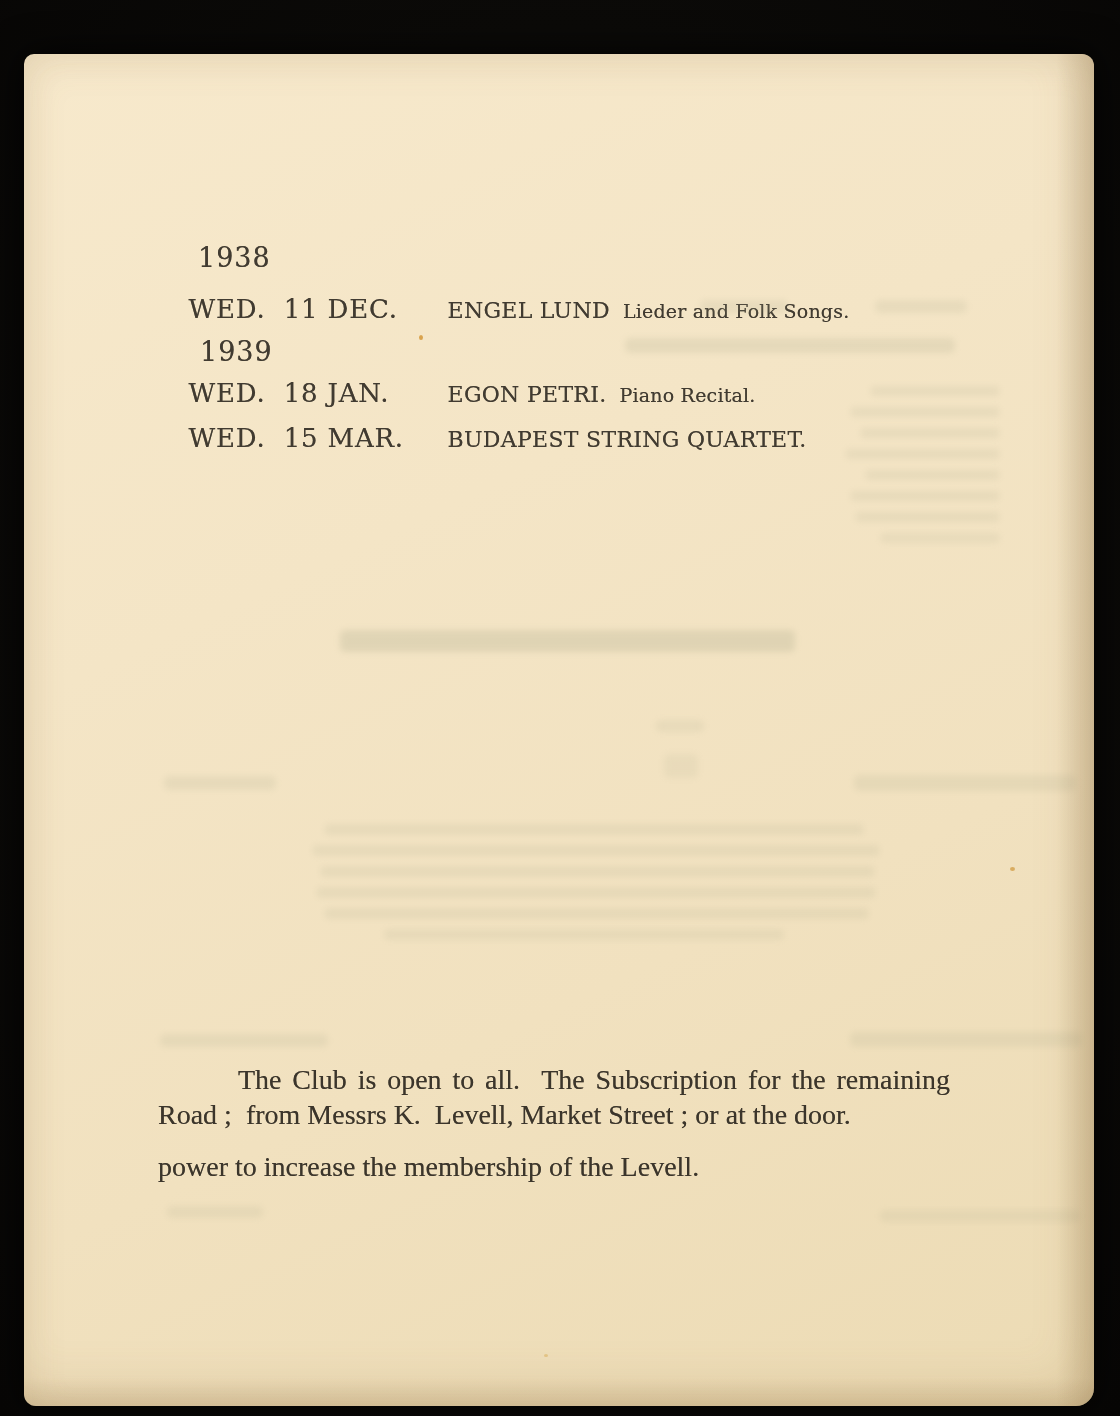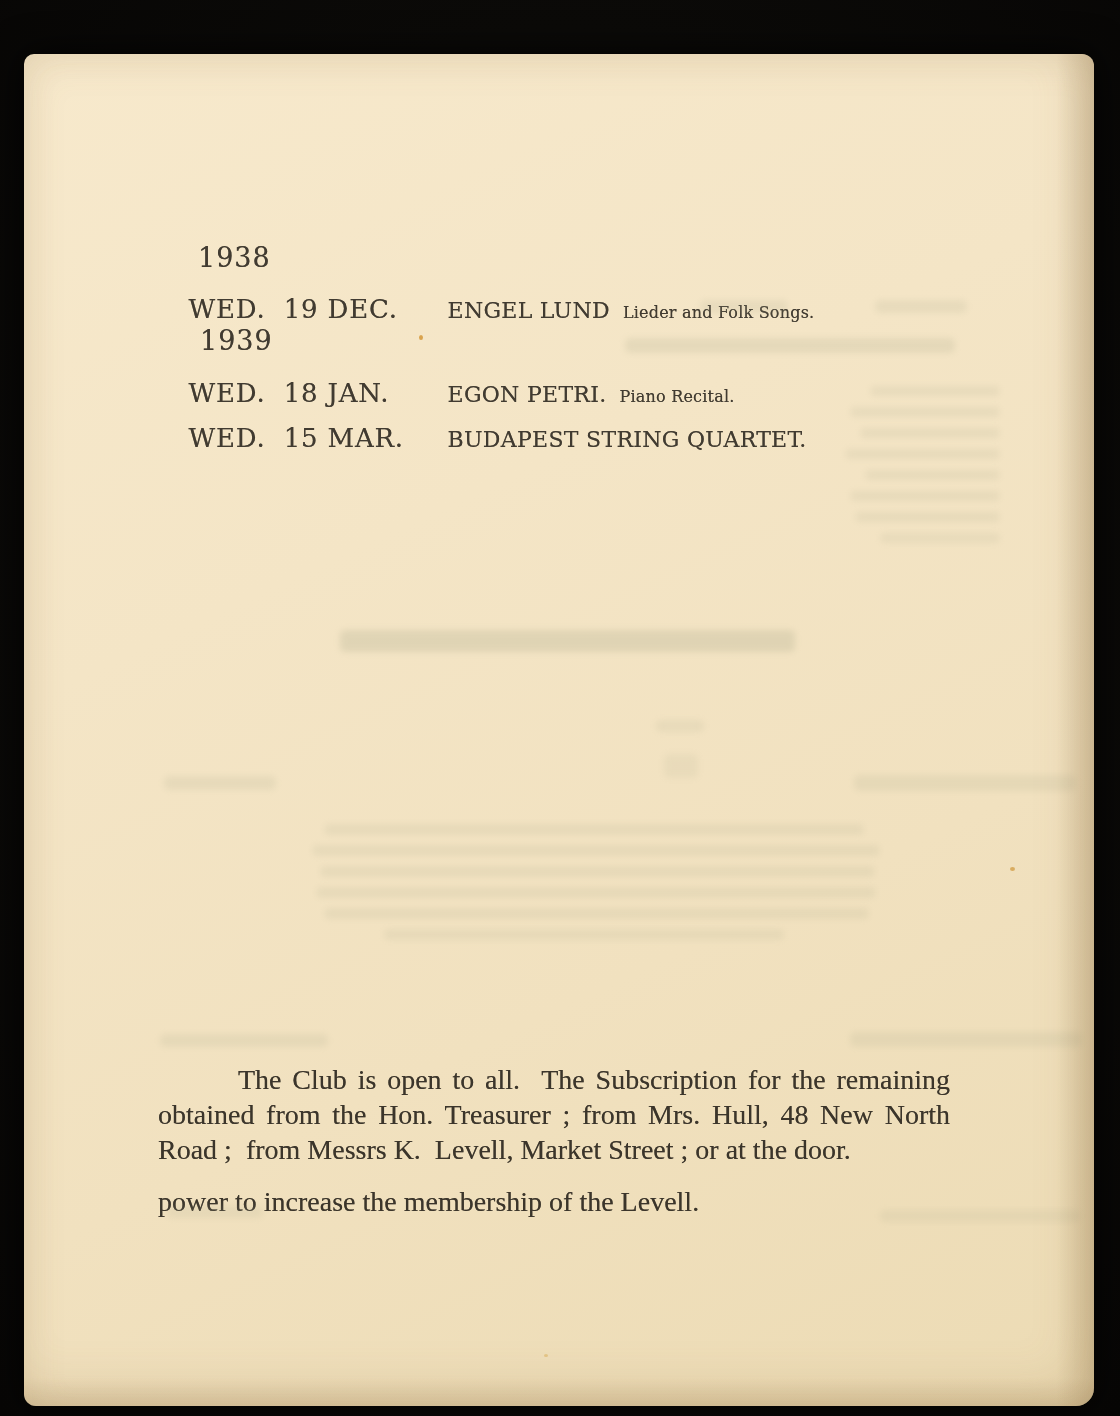--- a/index.html
+++ b/index.html
@@ -61,28 +61,28 @@
     font-size: 26px;
     letter-spacing: 0.8px;
     white-space: pre;
   }
   .artist-cell {
     font-size: 22px;
     letter-spacing: 0.3px;
     white-space: pre;
   }
   .desc-cell {
-    font-size: 16px;
+    font-size: 19px;
     letter-spacing: 0.2px;
     margin-left: 13px;
     white-space: pre;
   }
   .row-y0 { top: 0px;  left: 40px; }
   .row-y1 { top: 33px; }
-  .row-y2 { top: 83px; left: 42px; }
+  .row-y2 { top: 94px; left: 42px; }
   .row-y3 { top: 117px; }
   .row-y4 { top: 162px; }
 
   
   .notices {
     position: absolute;
     left: 134px; top: 1008px;
     width: 792px;
     font-family: "Liberation Serif", "DejaVu Serif", serif;
     font-size: 28px;
@@ -118,38 +118,37 @@
 </head>
 <body>
 
 <div class="paper">
 
   <div class="schedule">
 
     <div class="sched-row row-y0 year-label">1938</div>
 
     <div class="sched-row row-y1">
-      <span class="date-cell">WED.  19 DEC.</span><span class="artist-cell">ENGEL LUND</span><span class="desc-cell">Lieder and Folk Songs.</span>
+      <span class="date-cell">WED.  11 DEC.</span><span class="artist-cell">ENGEL LUND</span><span class="desc-cell">Lieder and Folk Songs.</span>
     </div>
 
     <div class="sched-row row-y2 year-label">1939</div>
 
     <div class="sched-row row-y3">
       <span class="date-cell">WED.  18 JAN.</span><span class="artist-cell">EGON PETRI.</span><span class="desc-cell">Piano Recital.</span>
     </div>
 
     <div class="sched-row row-y4">
       <span class="date-cell">WED.  15 MAR.</span><span class="artist-cell">BUDAPEST STRING QUARTET.</span><span class="desc-cell"></span>
     </div>
   </div>
 
   <div class="notices">
     <div>
       <div class="pline indent">The Club is open to all.  The Subscription for the remaining three</div>
-      <div class="pline">obtained from the Hon. Treasurer ; from Mrs. Hull, 48 New North</div>
       <div class="pline noStretch">Road ;  from Messrs K.  Levell, Market Street ; or at the door.</div>
     </div>
     <div class="para2">
       <div class="pline noStretch">power to increase the membership of the Levell.</div>
     </div>
   </div>
 
 <div class="ghost" style="left: 676px; top: 246px; width: 88px; height: 13px; opacity: 0.16;"></div>
     <div class="ghost" style="left: 851px; top: 246px; width: 92px; height: 13px; opacity: 0.16;"></div>
     <div class="ghost" style="left: 601px; top: 284px; width: 330px; height: 15px; opacity: 0.2;"></div>

